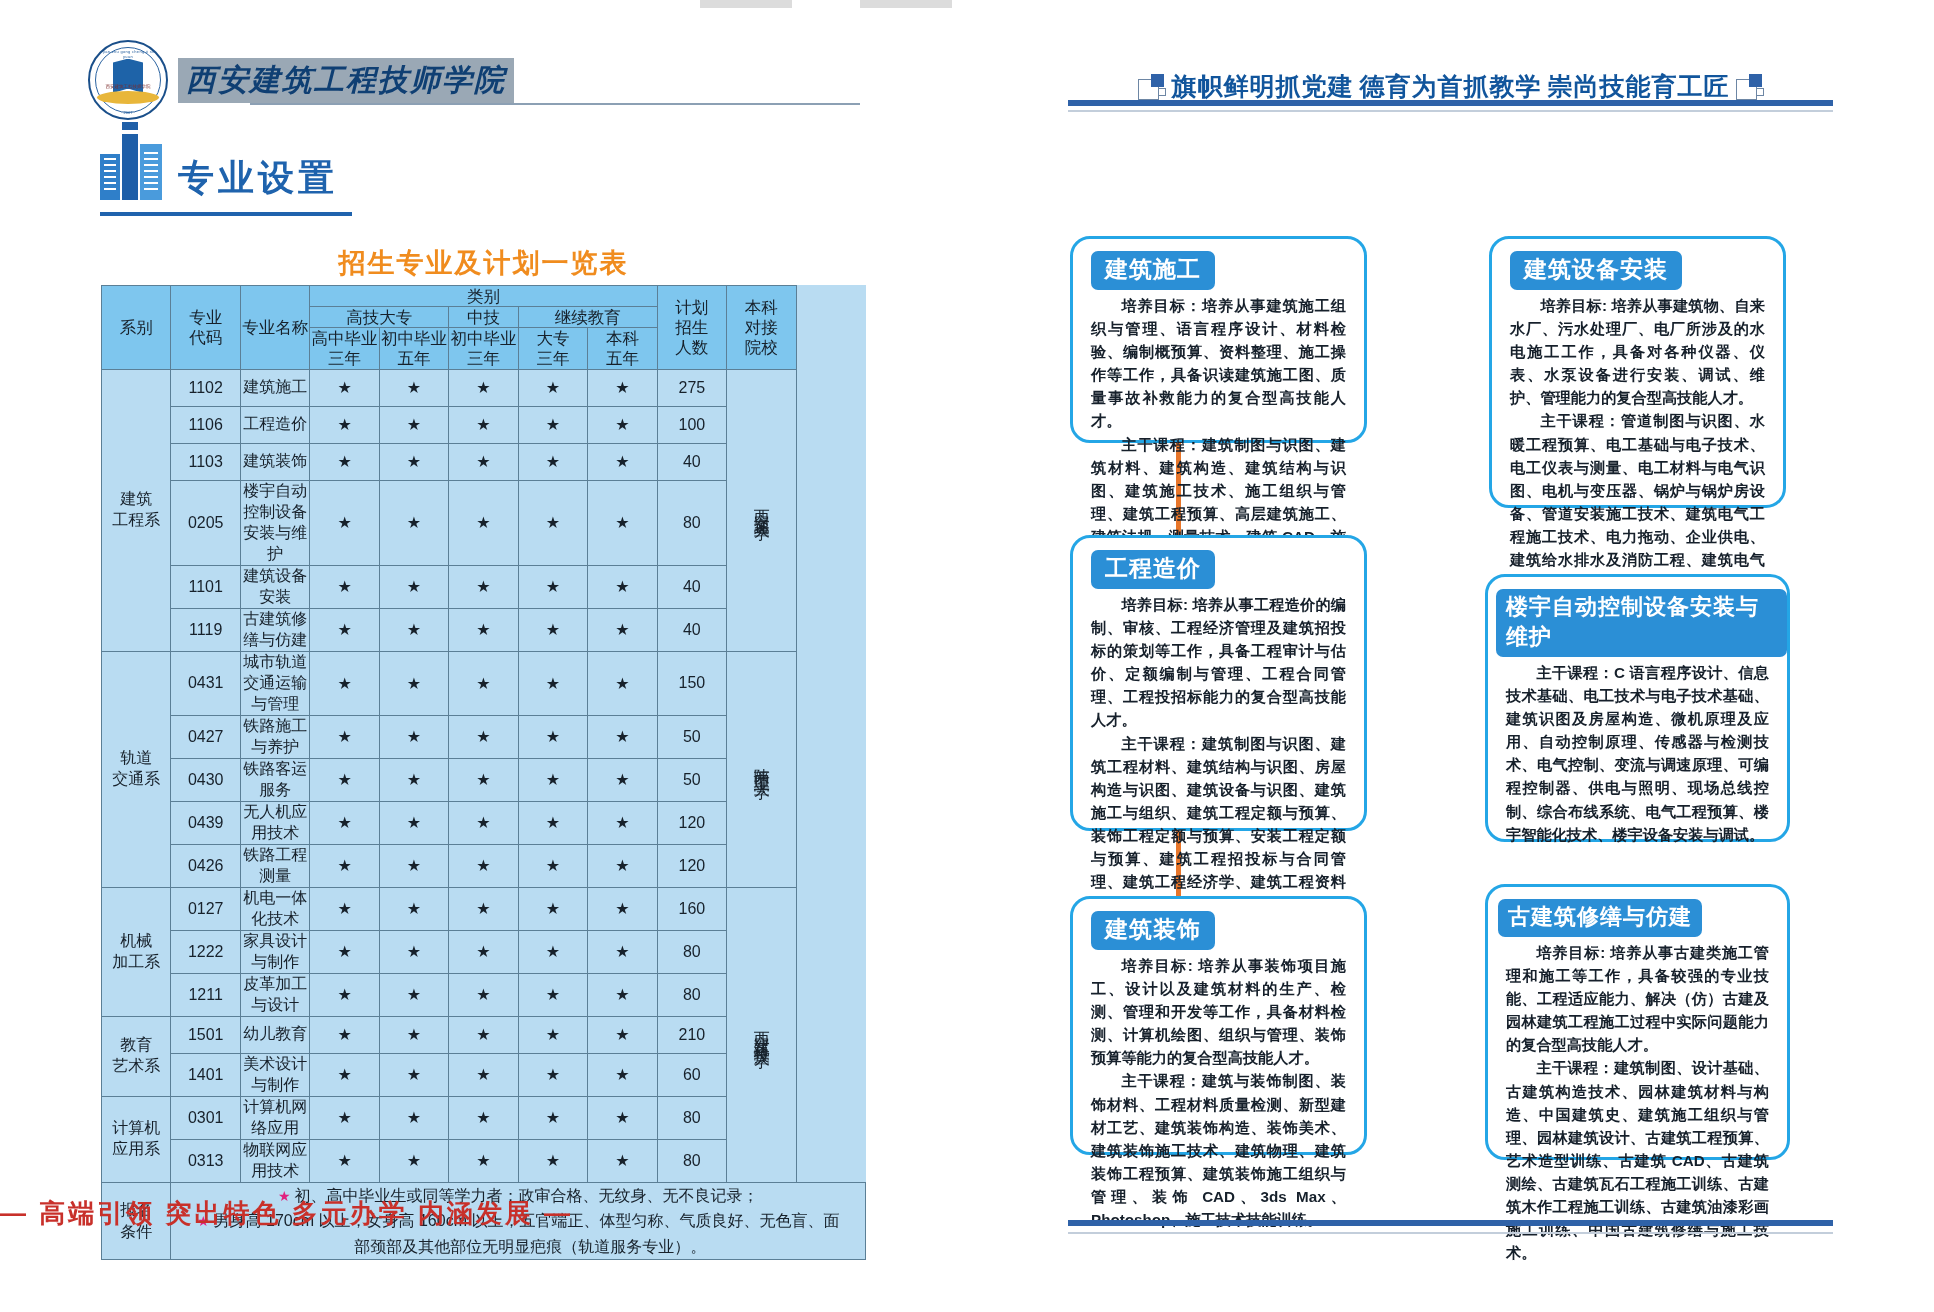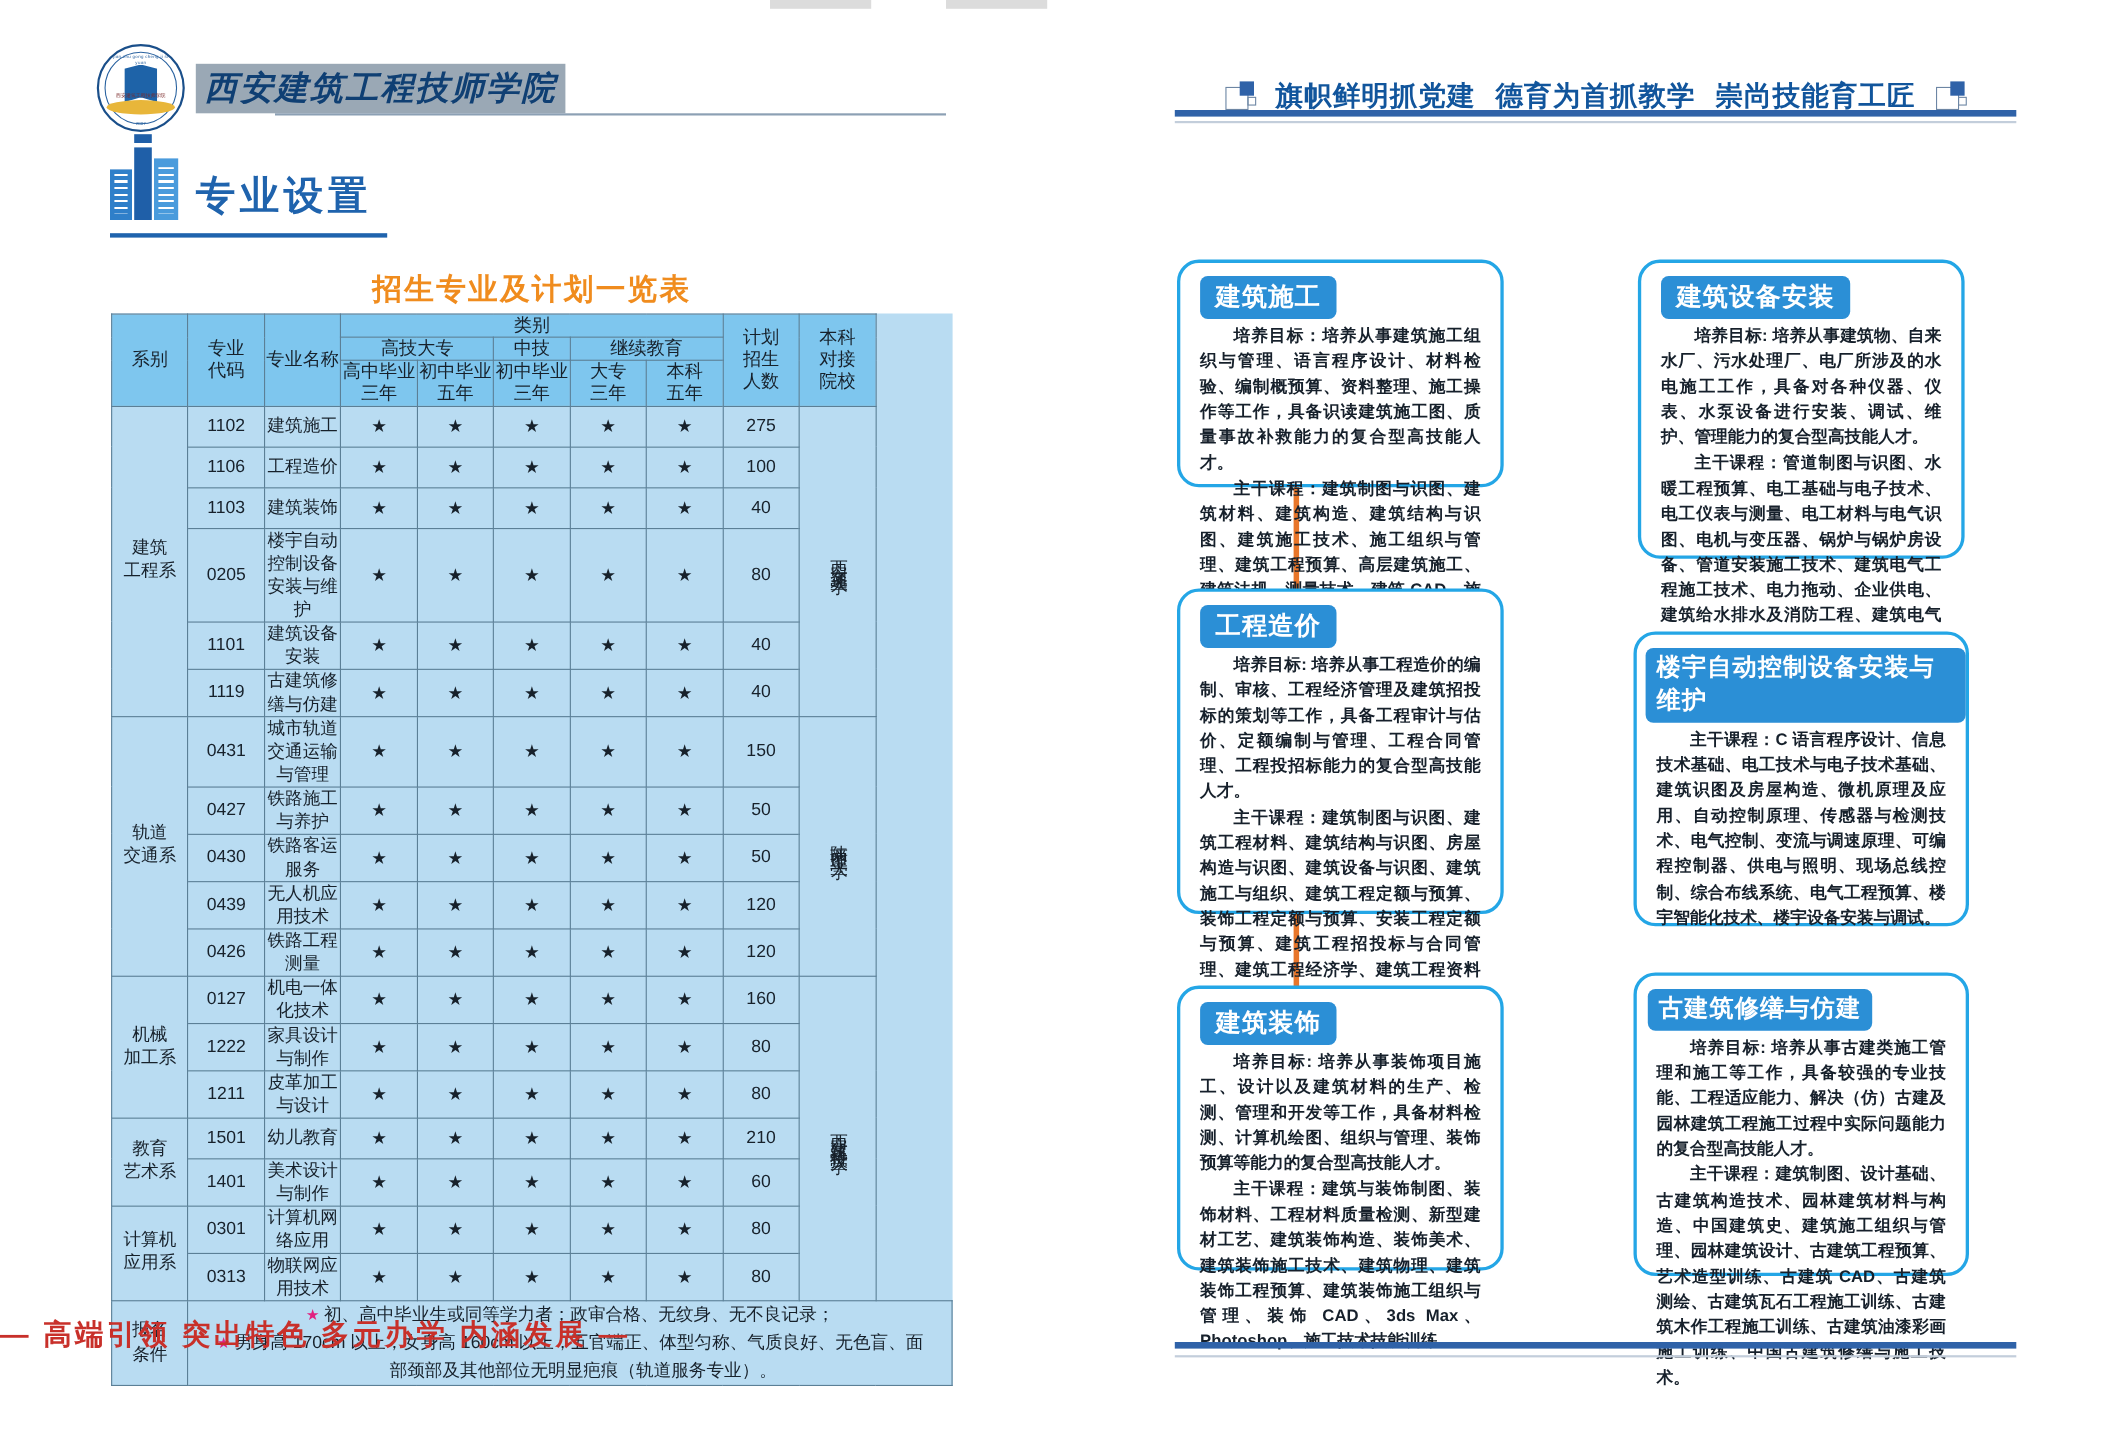--- a/index.html
+++ b/index.html
@@ -79,21 +79,21 @@
   .cond-star{color:#e0217f;font-size:14px;margin-right:4px;}
   .cond-cont{display:block;padding-left:24px;}
 
   
   .slogan{position:absolute;left:0;width:967px;text-align:left;
     font-size:26px;font-weight:bold;color:#c8302a;letter-spacing:3px;
     font-family:"Liberation Sans",sans-serif;}
 
   
   .rh{position:absolute;top:70px;left:0;width:967px;}
-  .rh-row{display:flex;align-items:center;justify-content:center;gap:18px;}
+  .rh-row{display:flex;align-items:center;justify-content:center;gap:6px;}
   .corner{width:28px;height:26px;position:relative;flex:none;}
   .corner .sq-out{position:absolute;left:0;bottom:0;width:19px;height:19px;border:1.6px solid #6d86a4;}
   .corner .sq-fill{position:absolute;right:2px;top:0;width:13px;height:13px;background:#2f62a8;}
   .corner .sq-sm{position:absolute;right:0;bottom:4px;width:6px;height:6px;border:1.4px solid #6d86a4;}
   .rh-text{font-size:25px;font-weight:bold;color:#11559c;letter-spacing:1px;white-space:nowrap;
     font-family:"Liberation Sans",sans-serif;}
   .rh-rule1{position:absolute;left:101px;top:100px;width:765px;height:6px;background:#2f62a8;}
   .rh-rule2{position:absolute;left:101px;top:110px;width:765px;height:2px;background:#c3cedb;}
 
   

